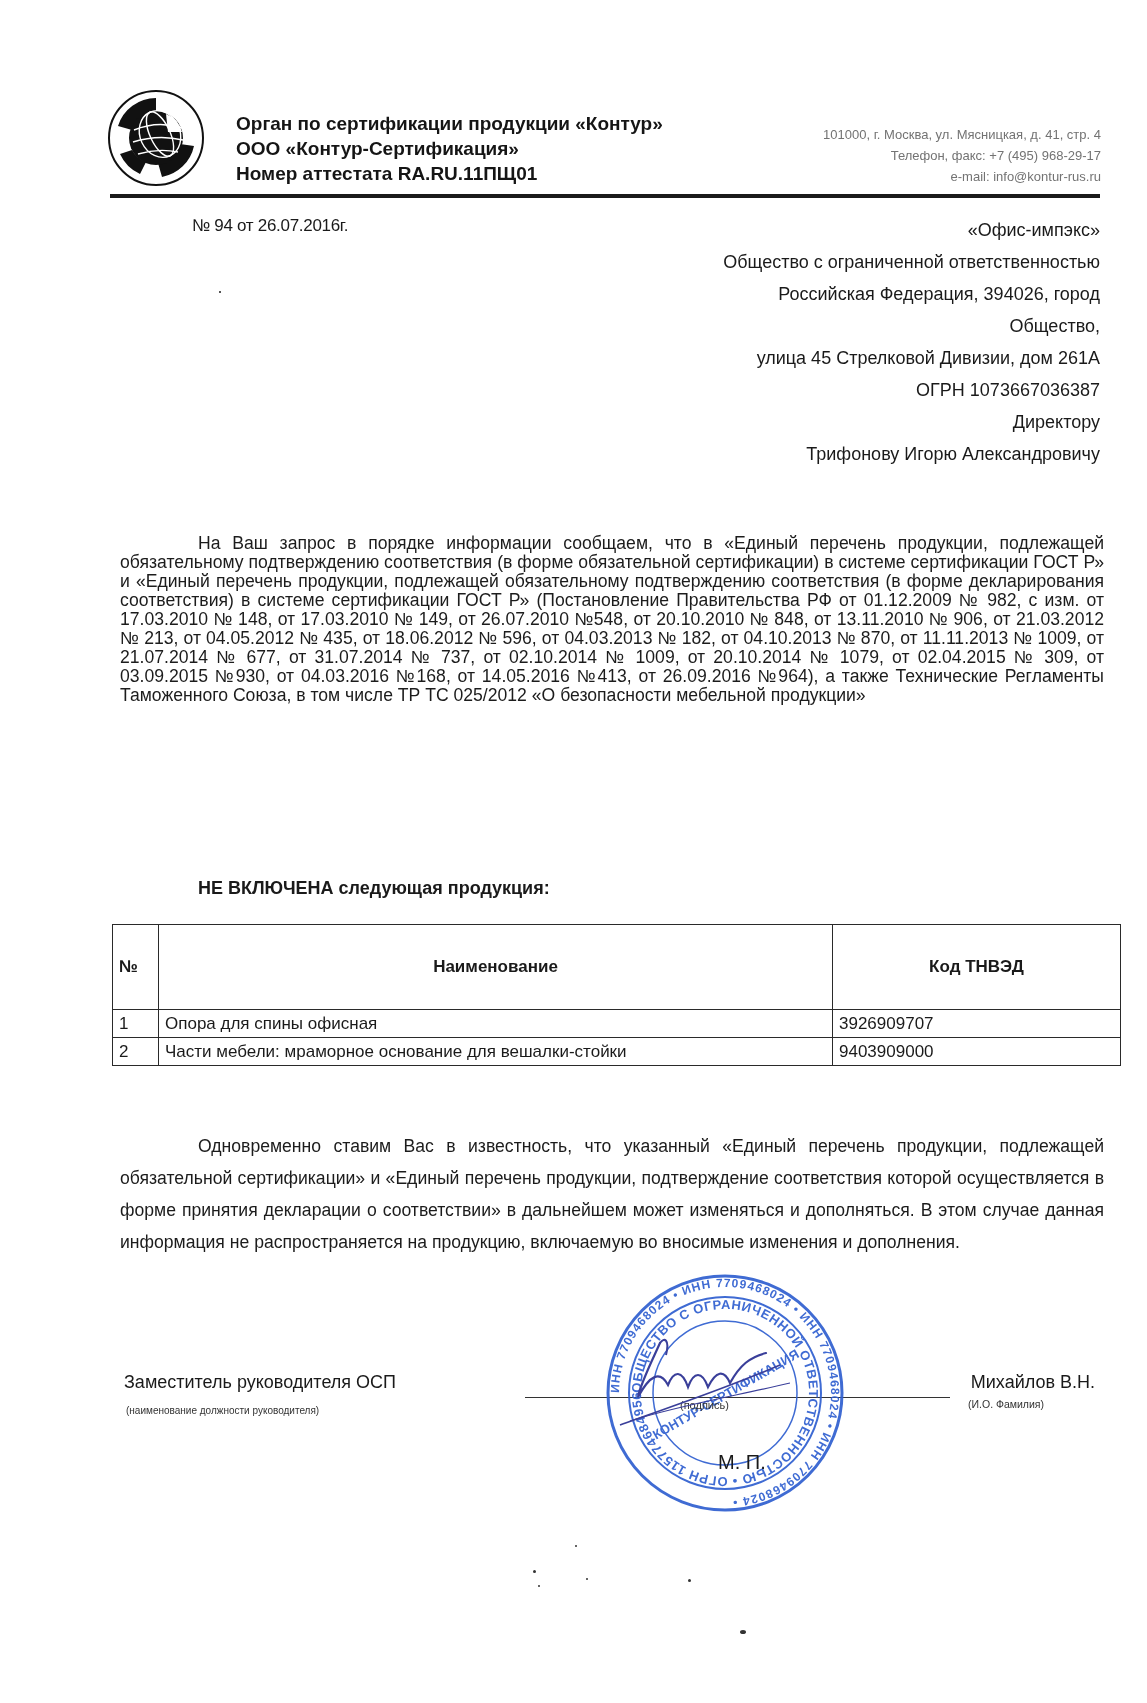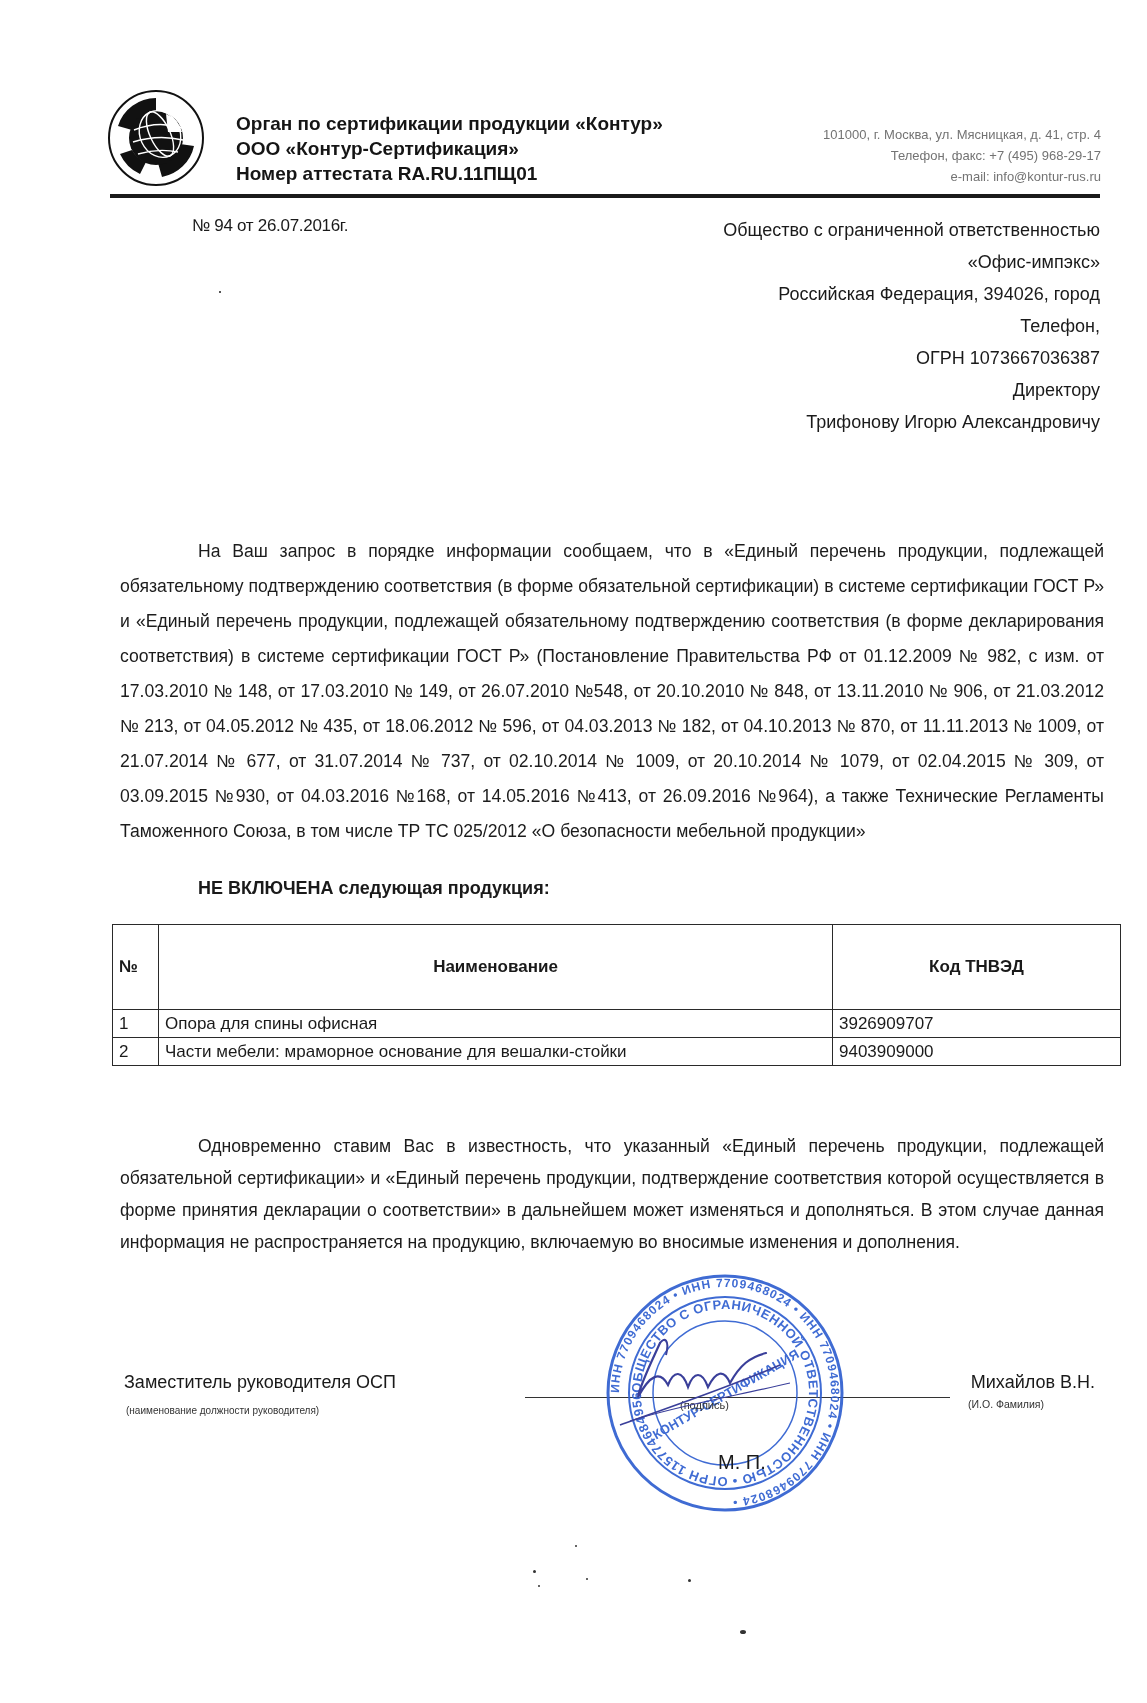--- a/index.html
+++ b/index.html
@@ -16,21 +16,21 @@
     .header-rule { left: 110px; top: 194px; width: 990px; height: 4px; background: #1a1a1a; }
 
     
     .letter-num { left: 192px; top: 216px; font-size: 17px; font-family: "Liberation Sans Narrow", "Liberation Sans", sans-serif; letter-spacing: -0.3px; }
     .recipient { right: 47px; top: 214px; text-align: right; font-size: 18px; line-height: 32px; }
     .recipient div { white-space: nowrap; }
     .stray-dot { left: 219px; top: 291px; width: 2px; height: 2px; background: #555; }
 
     
     .para {
-      left: 120px; width: 984px; font-size: 17.6px; line-height: 35px; text-align: justify;
+      left: 120px; width: 984px; font-size: 17.6px; line-height: 19px; text-align: justify;
       text-indent: 78px; color: #1c1c1c;
     }
     .para1 { top: 534px; }
     .para2 { top: 1130px; line-height: 32px; }
 
     .section-title { left: 198px; top: 878px; font-size: 18px; font-weight: bold; }
 
     
     .tbl {
       left: 112px; top: 924px; width: 1009px; border-collapse: collapse;
@@ -90,24 +90,25 @@
   <div>Телефон, факс: +7 (495) 968-29-17</div>
   <div>e-mail: info@kontur-rus.ru</div>
 </div>
 
 <div class="abs header-rule"></div>
 
 <div class="abs letter-num">№ 94 от 26.07.2016г.</div>
 <div class="abs stray-dot"></div>
 
 <div class="abs recipient">
+  <div>«Офис-импэкс»</div>
   <div>Общество с ограниченной ответственностью</div>
-  <div>«Офис-импэкс»</div>
   <div>Российская Федерация, 394026,  город</div>
-  <div>Телефон,</div>
+  <div>Общество,</div>
+  <div>улица 45 Стрелковой Дивизии, дом 261А</div>
   <div>ОГРН 1073667036387</div>
   <div>Директору</div>
   <div>Трифонову Игорю Александровичу</div>
 </div>
 
 <div class="abs para para1">На Ваш запрос в порядке информации сообщаем, что в «Единый перечень продукции, подлежащей обязательному подтверждению соответствия (в форме обязательной сертификации) в системе сертификации ГОСТ Р» и «Единый перечень продукции, подлежащей обязательному подтверждению соответствия (в форме декларирования соответствия) в системе сертификации ГОСТ Р» (Постановление Правительства РФ от 01.12.2009 № 982, с изм. от 17.03.2010 № 148, от 17.03.2010 № 149, от 26.07.2010 №548, от 20.10.2010 № 848, от 13.11.2010 № 906, от 21.03.2012 № 213, от 04.05.2012 № 435, от 18.06.2012 № 596, от 04.03.2013 № 182, от 04.10.2013 № 870, от 11.11.2013 № 1009, от 21.07.2014 № 677, от 31.07.2014 № 737, от 02.10.2014 № 1009, от 20.10.2014 № 1079, от 02.04.2015 № 309, от 03.09.2015 №930, от 04.03.2016 №168, от 14.05.2016 №413, от 26.09.2016 №964), а также Технические Регламенты Таможенного Союза, в том числе ТР ТС 025/2012 «О безопасности мебельной продукции»</div>
 
 <div class="abs section-title">НЕ ВКЛЮЧЕНА следующая продукция:</div>
 
 <table class="abs tbl">

